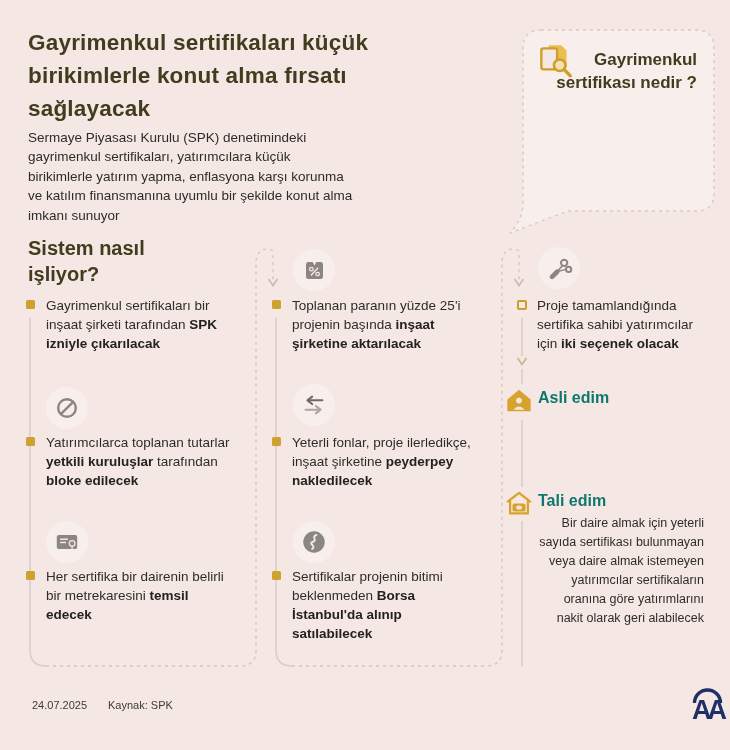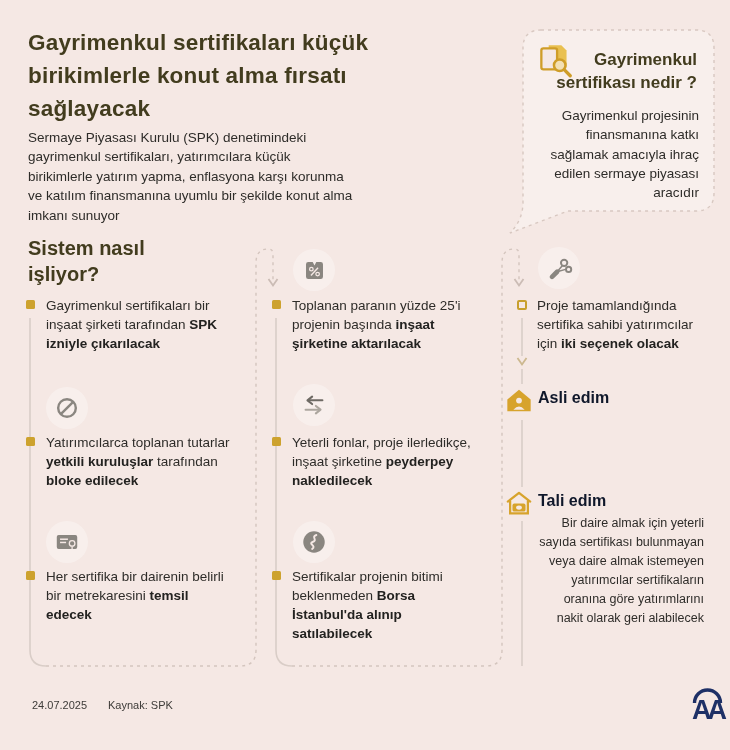--- a/index.html
+++ b/index.html
@@ -55,21 +55,21 @@
   
   .icn{
     position:absolute;z-index:2;width:42px;height:42px;border-radius:50%;
     background:rgba(255,255,255,0.32);
     display:flex;align-items:center;justify-content:center;
   }
 
   
   .opt-icon{z-index:2;}
   .opt-title{
-    margin:0;font-size:16px;line-height:20px;font-weight:700;color:#0f172a;
+    margin:0;font-size:16px;line-height:20px;font-weight:700;color:#0f766e;
   }
   .opt-body{
     margin:0;font-size:12.5px;line-height:19px;color:#2e2c29;width:166px;
   }
 
   .footer-date,.footer-source{
     font-size:11px;color:#3d3b38;line-height:13px;
   }
   .footer-date{left:32px;top:699px;}
   .footer-source{left:108px;top:699px;}
@@ -101,21 +101,20 @@
 
   <span class="abs def-icon">
     <svg width="42" height="42" viewBox="0 0 40 40">
       <path d="M14 5 H26 L31 10 V26 H14 Z" fill="#e9c050"></path>
       <rect x="7" y="8" width="15" height="20" rx="2" fill="#f5e8e4" stroke="#cf9d28" stroke-width="2.2"></rect>
       <circle cx="24.5" cy="24" r="5.5" fill="#f3e0b4" stroke="#cf9d28" stroke-width="2.4"></circle>
       <line x1="29" y1="28.5" x2="34.5" y2="34" stroke="#cf9d28" stroke-width="3.2" stroke-linecap="round"></line>
     </svg>
   </span>
   <h2 class="abs def-title">Gayrimenkul sertifikası nedir ?</h2>
-  <p class="abs def-body">Gayrimenkul projesinin finansmanına katkı sağlamak amacıyla ihraç edilen sermaye piyasası aracıdır</p>
 
   <h2 class="abs section-heading">Sistem nasıl işliyor?</h2>
 
   <div class="item" style="left:26px;top:296px;width:210px;">
     <span class="sq"></span>
     <div class="txt" style="width:188px;"><span>Gayrimenkul sertifikaları bir inşaat şirketi tarafından </span><span class="b">SPK izniyle çıkarılacak</span></div>
   </div>
   <div class="icn" style="left:46px;top:387px;">
     <svg width="26" height="26" viewBox="0 0 28 28">
       <circle cx="14" cy="14" r="9.5" fill="none" stroke="#8a8680" stroke-width="2.6"></circle>

